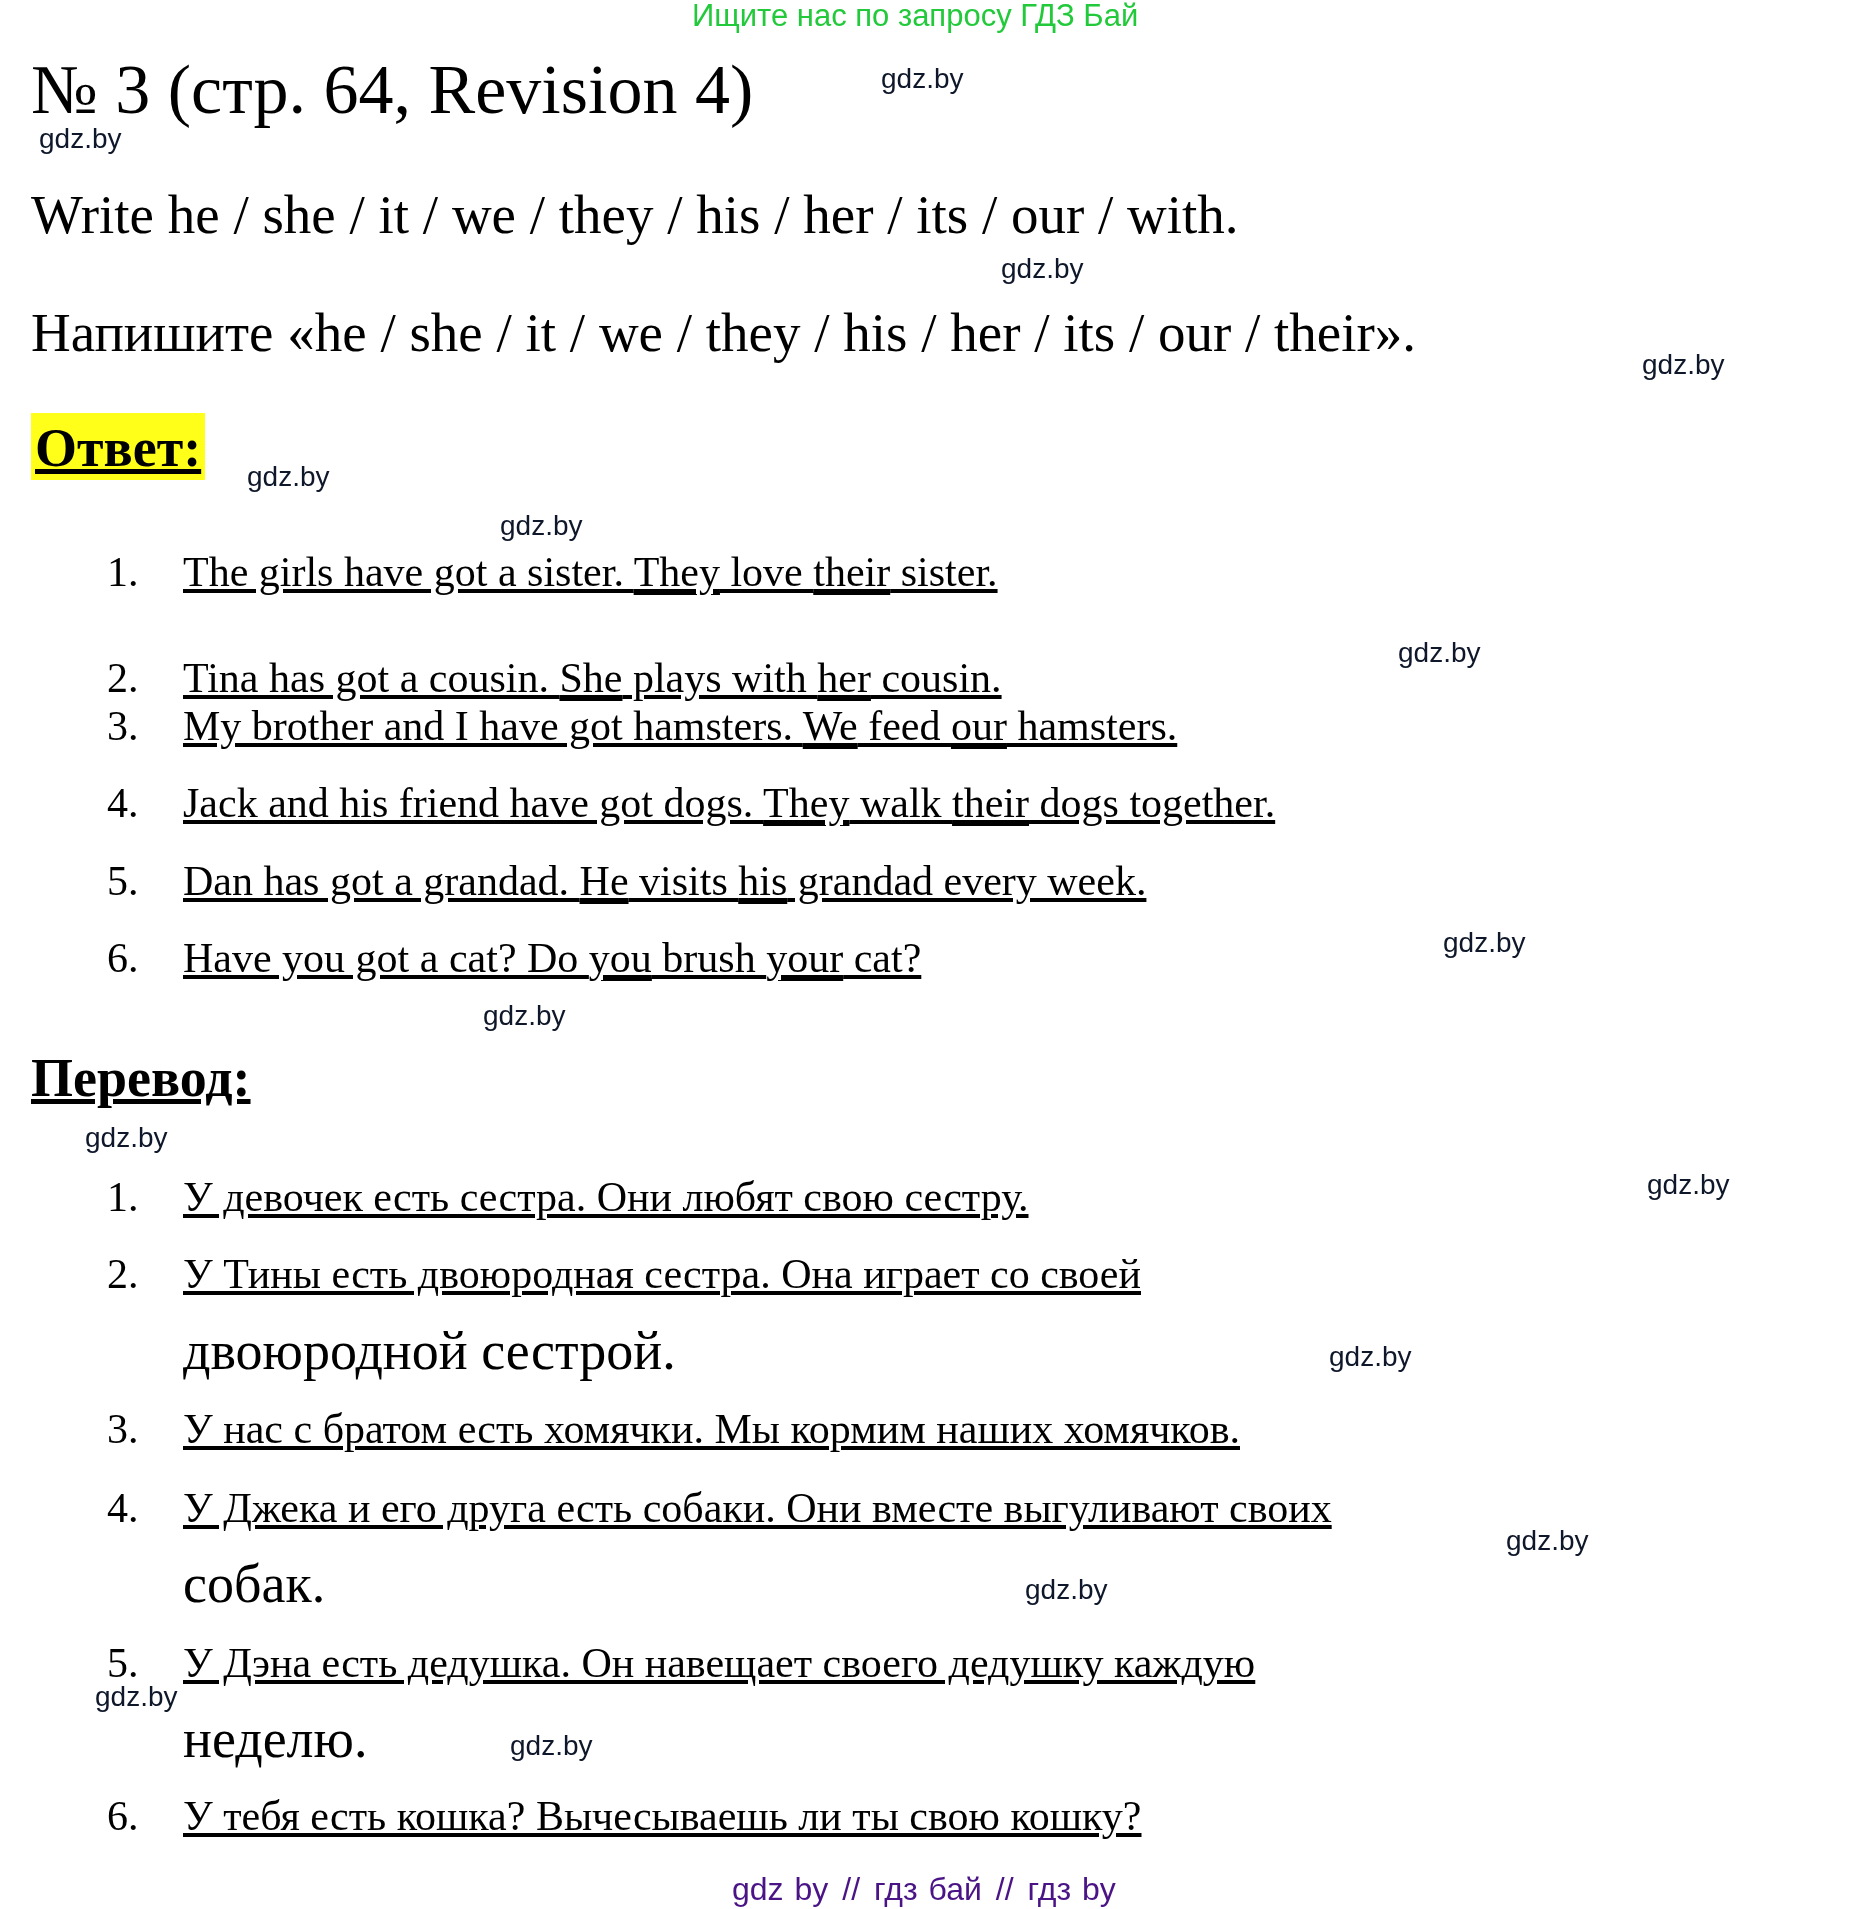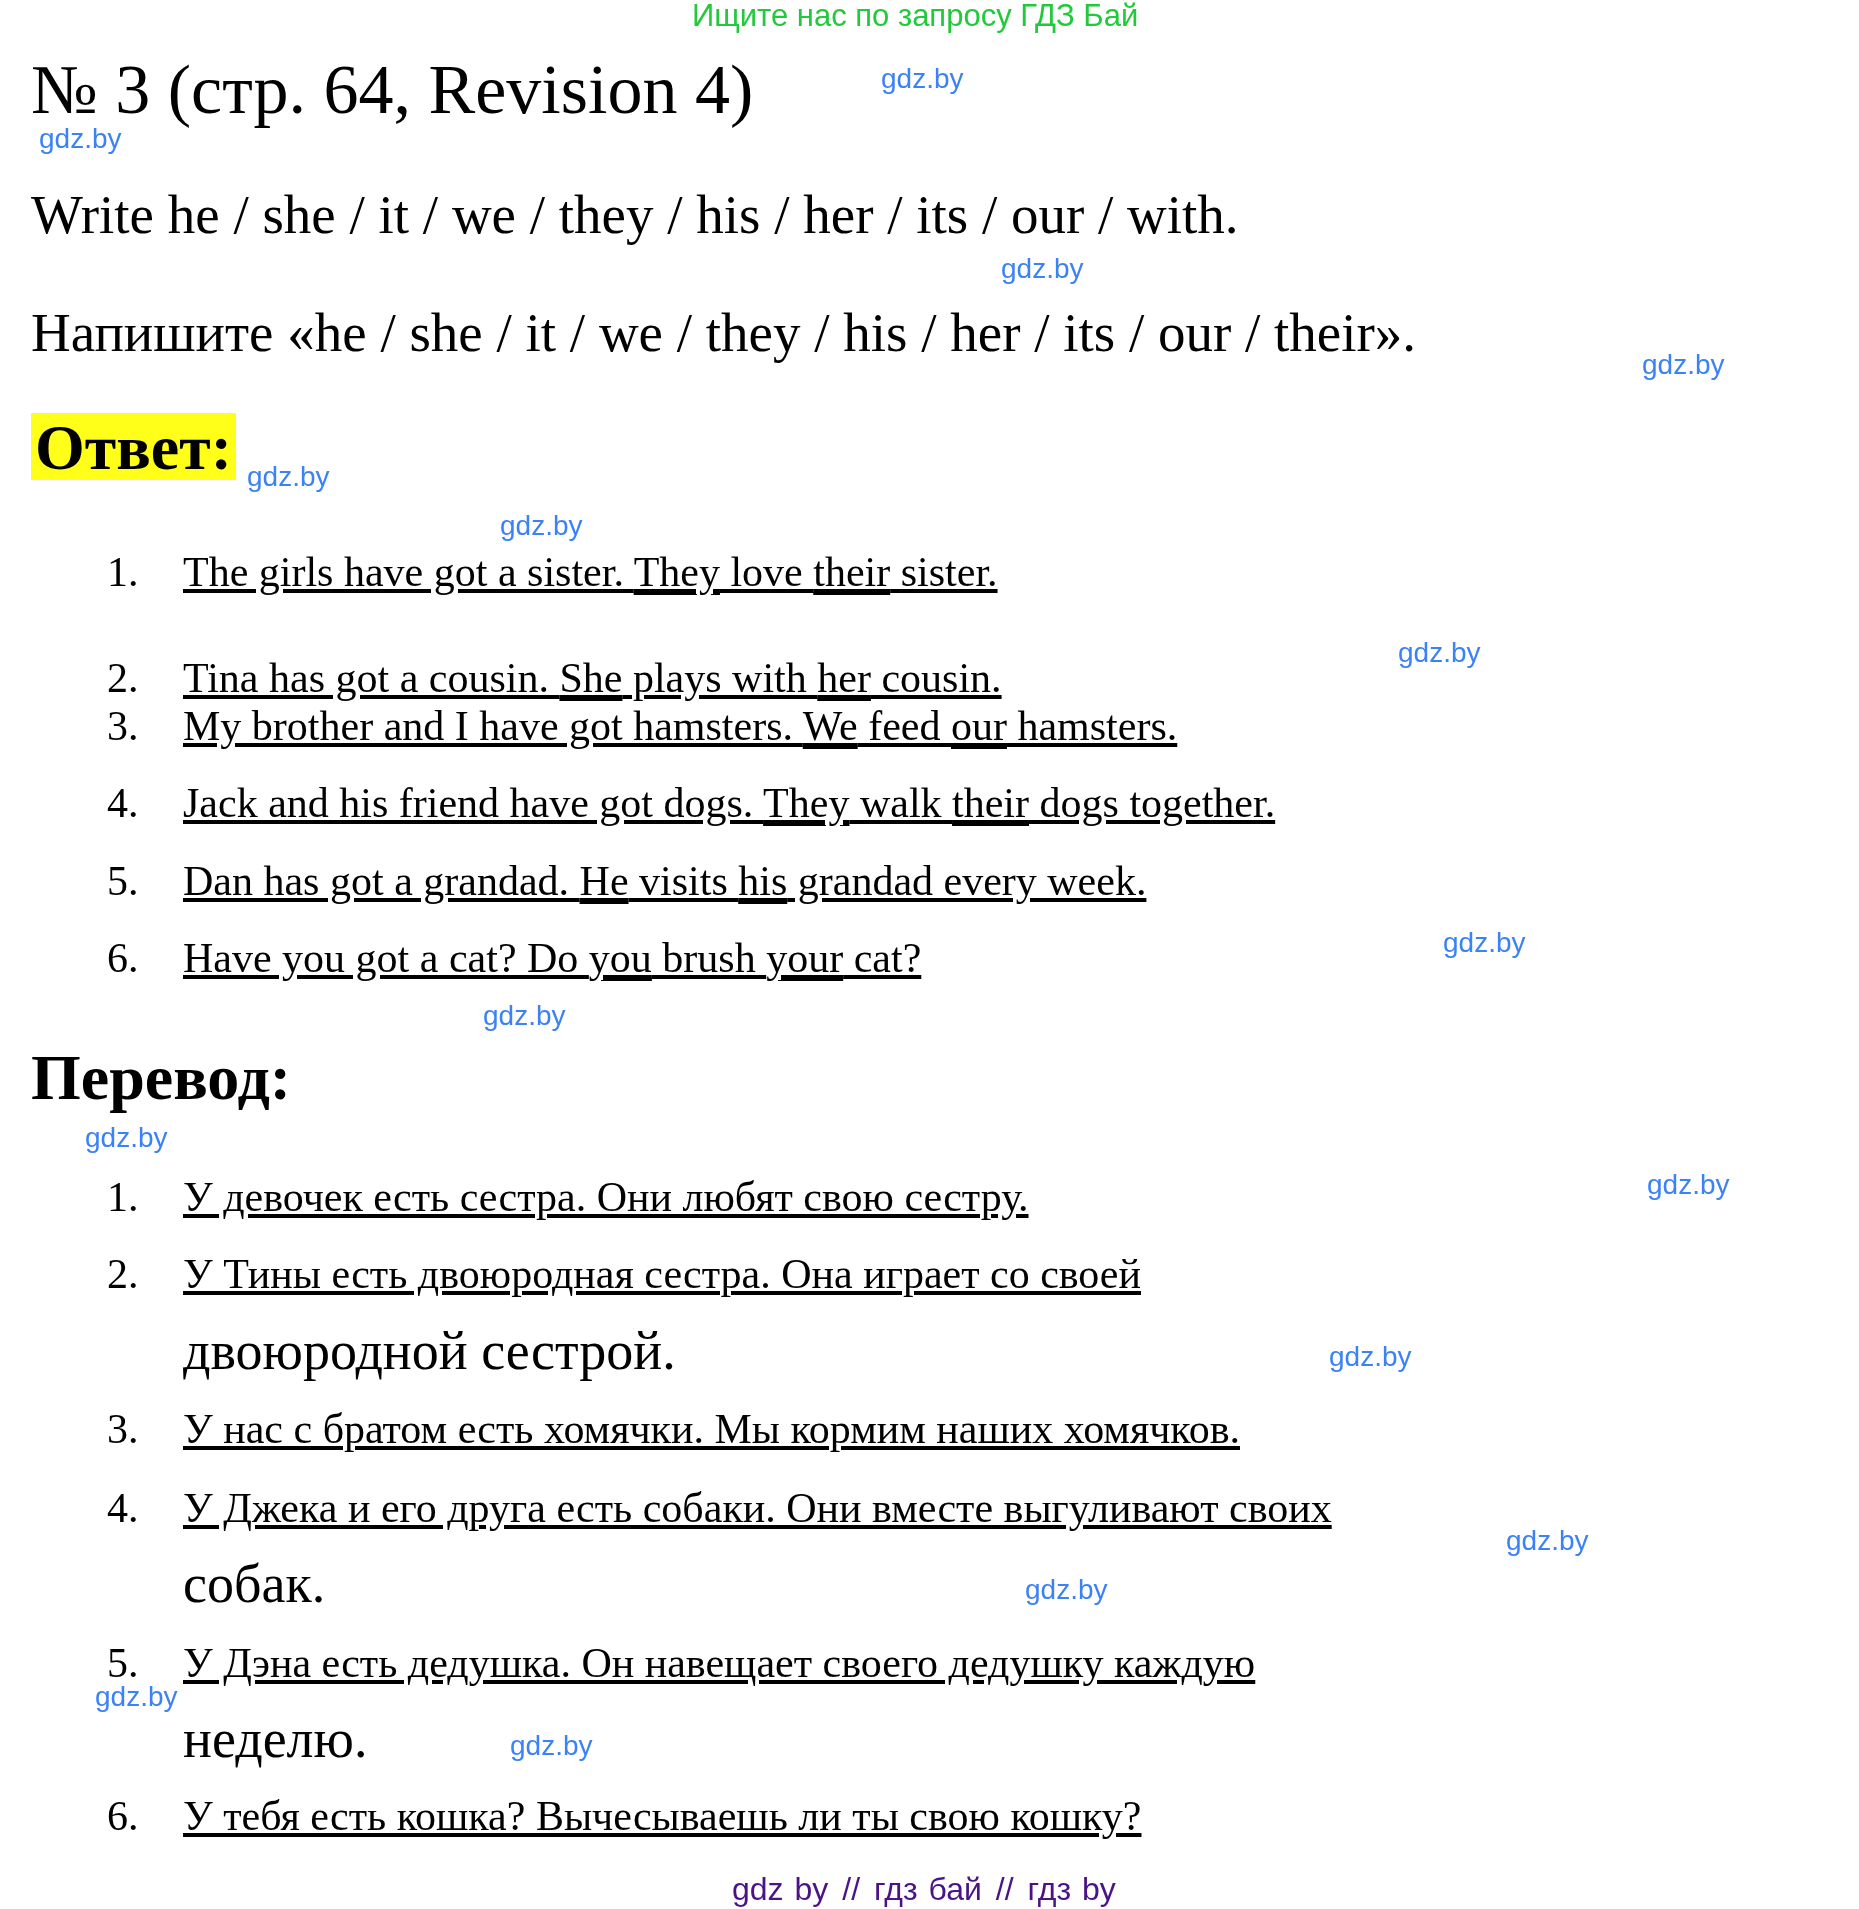--- a/index.html
+++ b/index.html
@@ -3,24 +3,24 @@
 <meta charset="utf-8">
 <style>
   html, body { margin: 0; padding: 0; background: #ffffff; }
   body { width: 1859px; height: 1909px; position: relative; overflow: hidden; font-family: "Liberation Serif", serif; color: #000; }
   .abs { position: absolute; white-space: nowrap; }
   .banner { font-family: "Liberation Sans", sans-serif; font-size: 31px; color: #22c93a; top: -2px; left: 692px; line-height: 36px; }
   .footer { font-family: "Liberation Sans", sans-serif; font-size: 32px; color: #4a1486; left: 724px; top: 1870px; line-height: 38px; word-spacing: 2px; margin-left: 8px; }
   .footer .sep { margin: 0 14px; }
   .title { font-weight: normal; font-size: 70px; left: 31px; top: 57px; line-height: 66px; }
   .instr { font-size: 55px; left: 31px; line-height: 64px; }
-  .section-head { font-weight: bold; font-size: 64px; line-height: 64px; }
+  .section-head { font-weight: bold; font-size: 54px; line-height: 64px; text-decoration: underline; }
   .answer-head { left: 31px; top: 413px; height: 67px; padding: 0 4px; background: #ffff1a; line-height: 70px; }
   .transl-head { left: 31px; top: 1046px; }
-  .wm { font-family: "Liberation Sans", sans-serif; font-size: 28px; color: #3b82f6; line-height: 30px; }
+  .wm { font-family: "Liberation Sans", sans-serif; font-size: 28px; color: #0f172a; line-height: 30px; }
   .line { font-size: 42px; line-height: 64px; text-decoration: underline; }
   .num { display: inline-block; width: 76px; }
   .u { text-decoration: underline; text-decoration-thickness: 3px; text-underline-offset: 6px; }
   .cont { font-size: 54px; line-height: 64px; left: 183px; }
 </style>
 </head>
 <body>
 
 <div class="abs banner">Ищите нас по запросу ГДЗ Бай</div>
 

